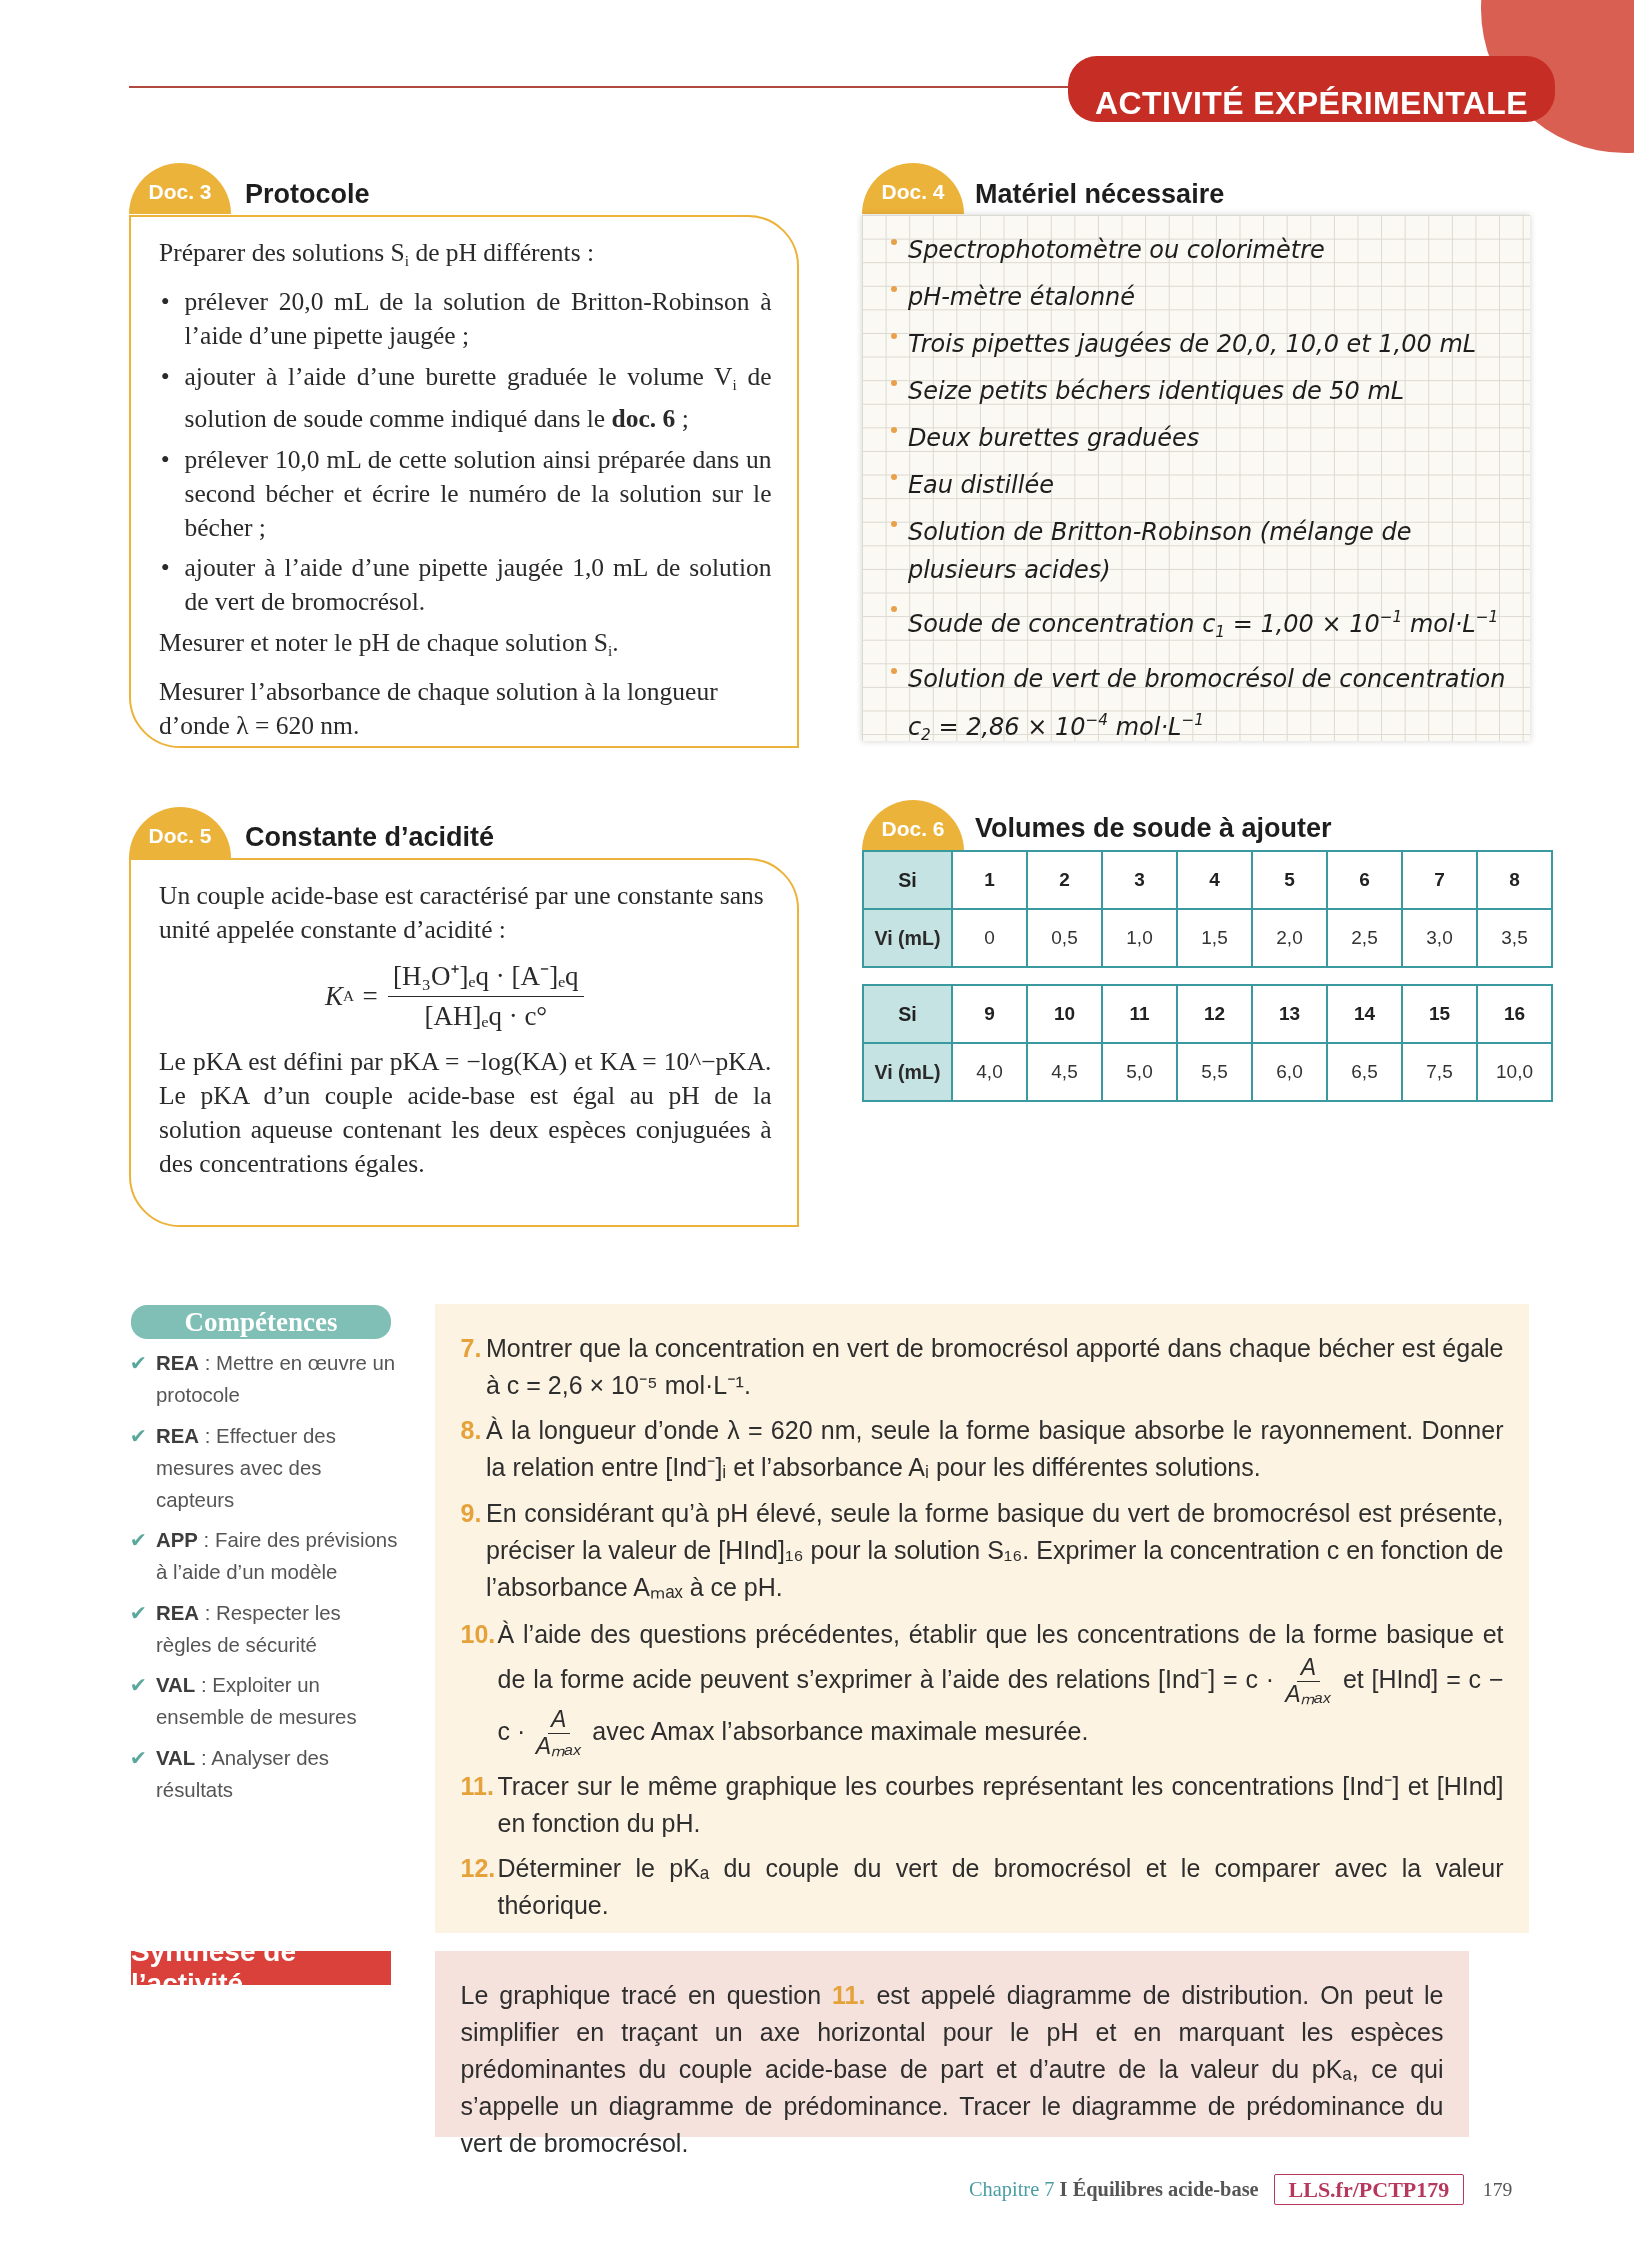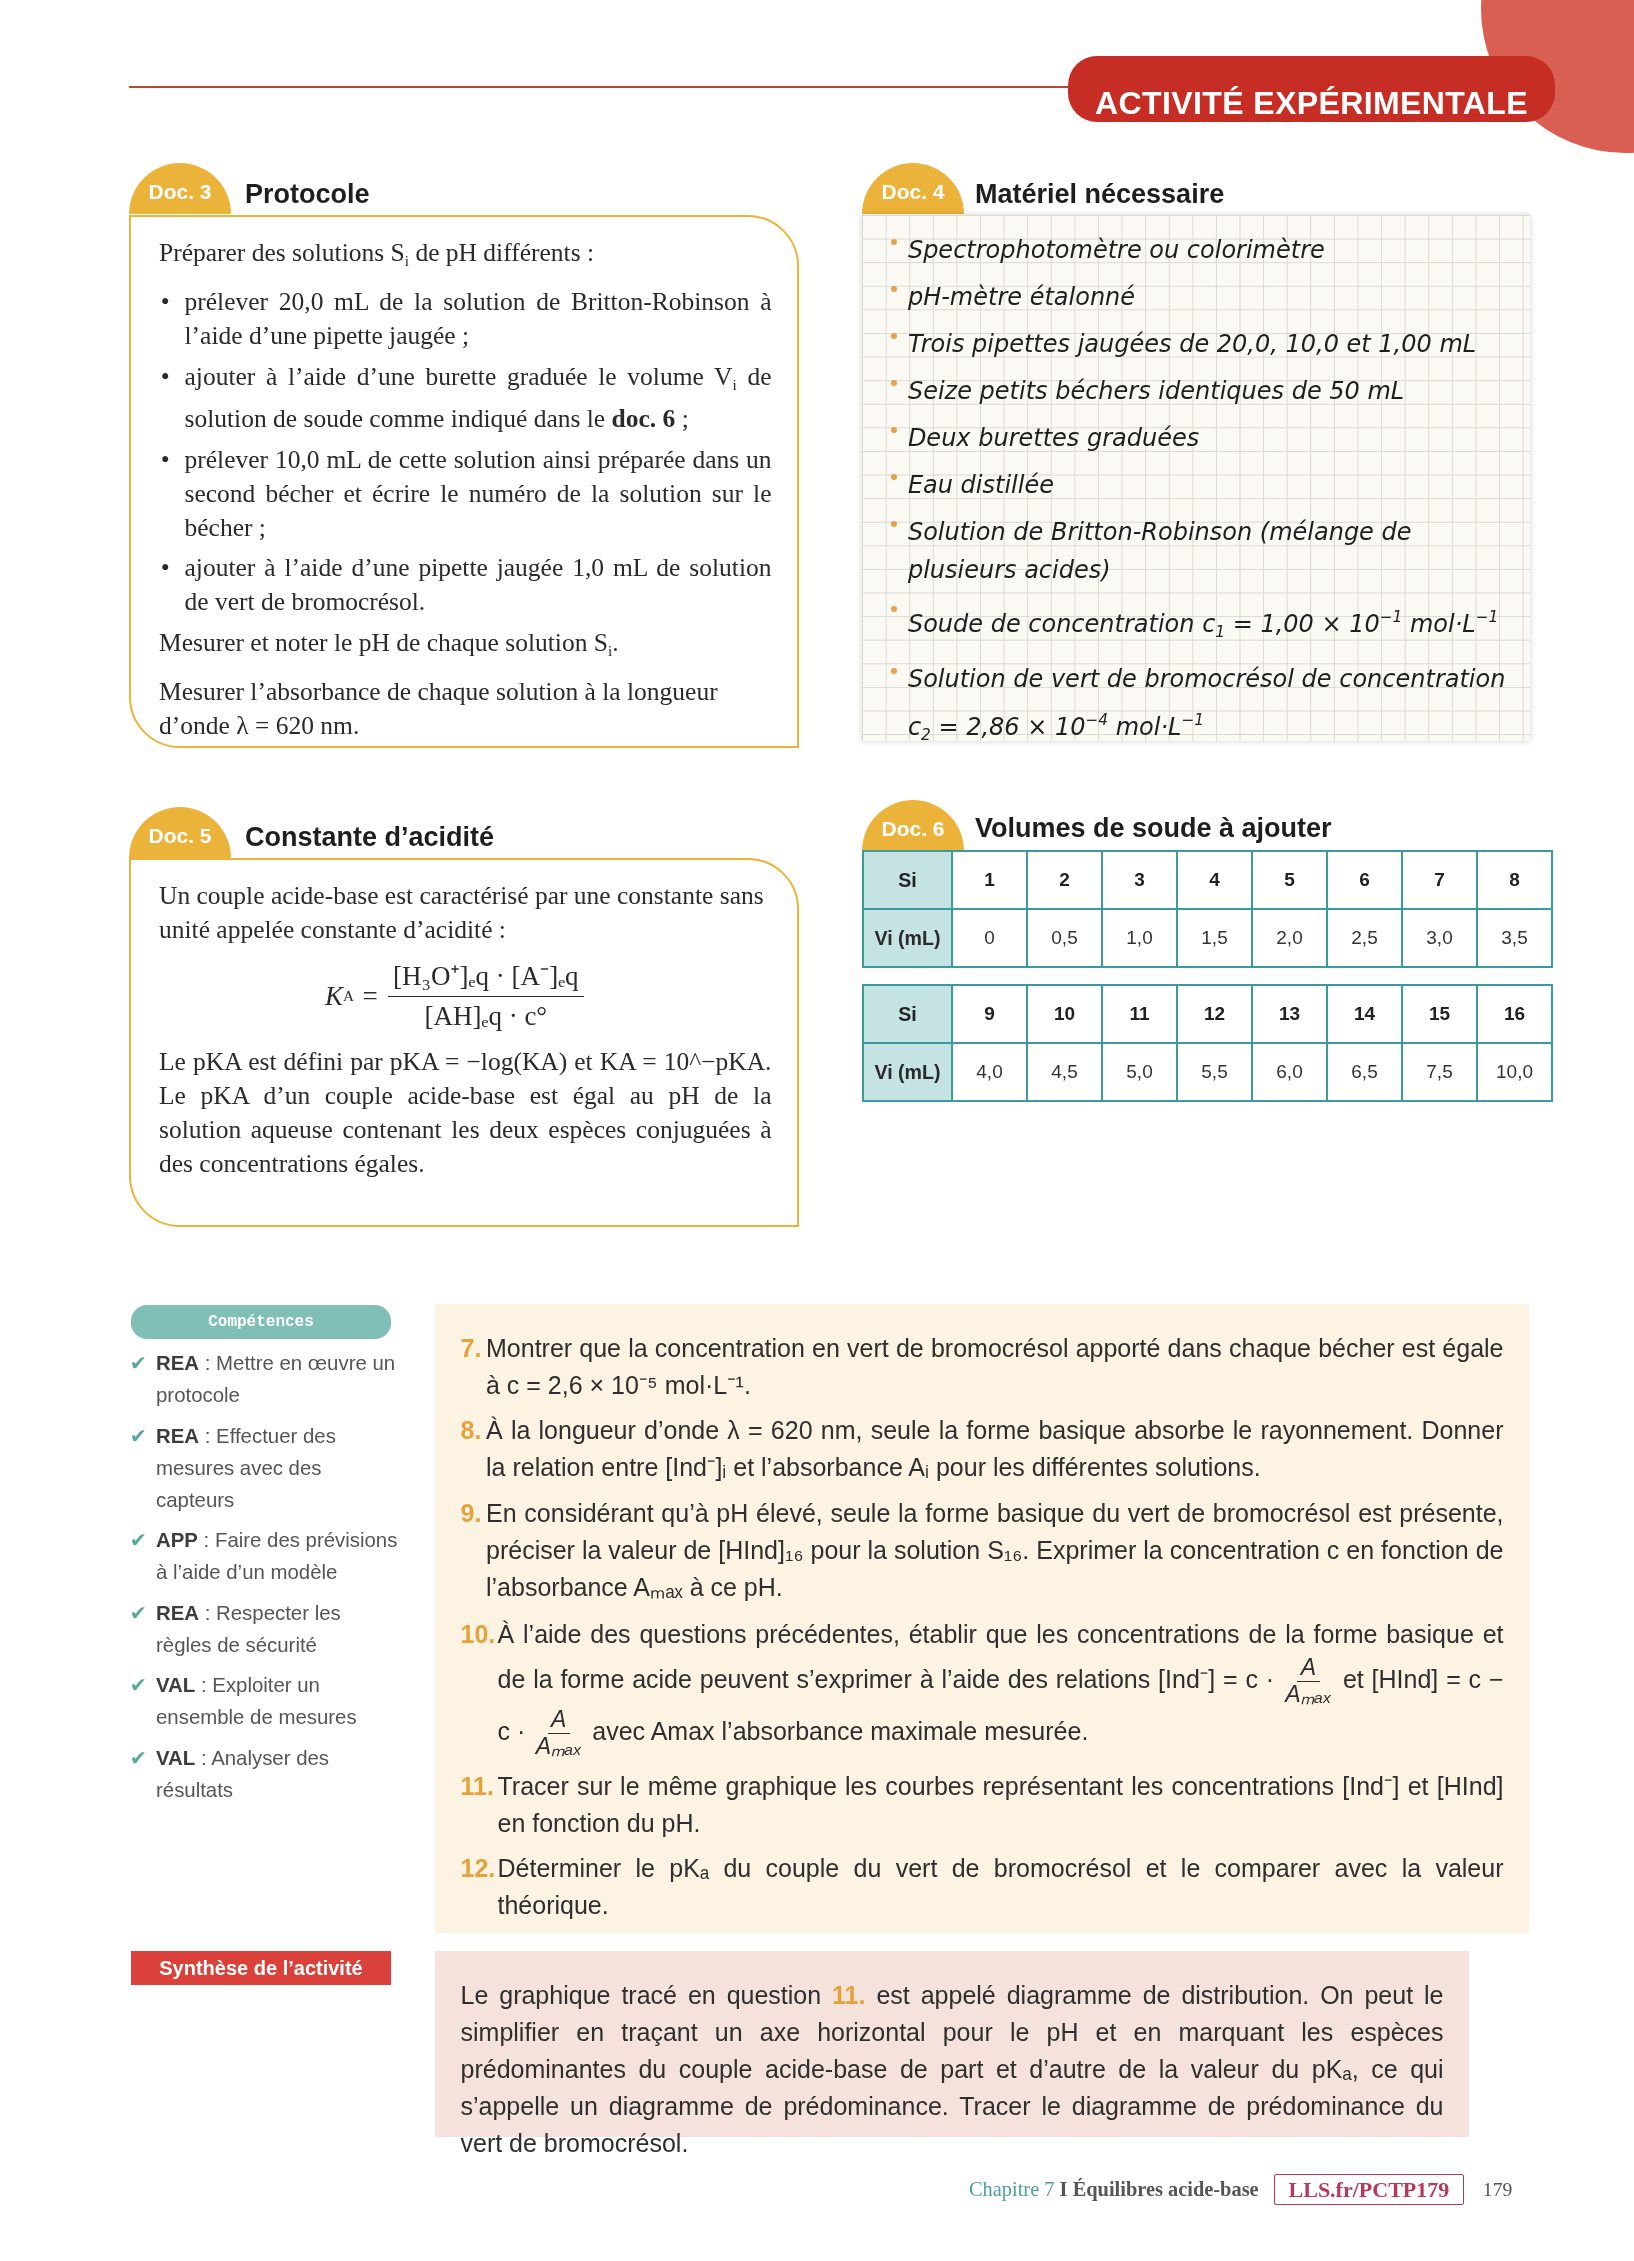--- a/index.html
+++ b/index.html
@@ -34,27 +34,27 @@
   .hand-list li { position:relative; padding-left:20.4px; line-height:47px; }
   .hand-list li::before { content:""; position:absolute; left:3.4px; top:12px; width:6px; height:6px; border-radius:50%; background:#e8a04a; }
 
   
   table.vol { border-collapse:collapse; font-family:"Liberation Sans", sans-serif; position:absolute; }
   table.vol td { border:2.1px solid #3b9aa0; width:71px; height:54px; text-align:center; font-size:19px; color:#333; }
   table.vol td.head { background:#c6e3e3; width:85px; font-weight:bold; font-size:19.6px; color:#2a2a2a; }
   table.vol tr.si td { font-weight:bold; color:#222; }
 
   
-  .comp-head { left:131px; top:1305px; width:260px; height:34px; background:#7fbfb5; color:#fff; font-family:Liberation Mono, monospace; font-weight:bold; font-size:16px; display:flex; align-items:center; justify-content:center;border-radius:16px; }
+  .comp-head { left:131px; top:1305px; width:260px; height:34px; background:#7fbfb5; color:#fff; font-family:Liberation Serif, serif; font-weight:bold; font-size:27px; display:flex; align-items:center; justify-content:center;border-radius:16px; }
   .comp-list { left:128px; top:1347px; width:272px; list-style:none; margin:0; padding:0; font-family:"Liberation Sans", sans-serif; font-size:20.4px; line-height:32px; color:#555; }
   .comp-list li { position:relative; padding-left:28px; margin-bottom:8.5px; }
   .comp-list li .check { position:absolute; left:1.7px; top:0; color:#5aa89c; font-size:20.4px; }
   .comp-list li b { color:#3d3d3d; }
 
-  .synth-label { left:131px; top:1951px; width:260px; height:34px; background:#d9413a; color:#fff; font-family:"Liberation Sans", sans-serif; font-weight:bold; font-size:20px; display:flex; align-items:center; justify-content:center; }
+  .synth-label { left:131px; top:1951px; width:260px; height:34px; background:#d9413a; color:#fff; font-family:"Liberation Sans", sans-serif; font-weight:bold; font-size:28px; display:flex; align-items:center; justify-content:center; }
 
   
   .q-box { left:435px; top:1304px; width:1094px; height:629px; background:#fdf3e2; box-sizing:border-box; padding:25.5px 25.5px 0 25.5px; }
   .q-list { list-style:none; margin:0; padding:0; font-family:"Liberation Sans", sans-serif; font-size:25px; line-height:37px; color:#2e2e2e; }
   .q-list li { position:relative; padding-left:25.5px; margin-bottom:8.5px; text-align:justify; }
   .q-list li.wide { padding-left:37px; }
   .q-list li .num { position:absolute; left:0; top:0; color:#e5a23b; font-weight:bold; }
   .frac { display:inline-flex; flex-direction:column; align-items:center; vertical-align:middle; line-height:25.5px; font-size:23px; margin:0 3.4px; }
   .frac .n { border-bottom:1.7px solid #2e2e2e; padding:0 3.4px; font-style:italic; }
   .frac .d { font-style:italic; }

